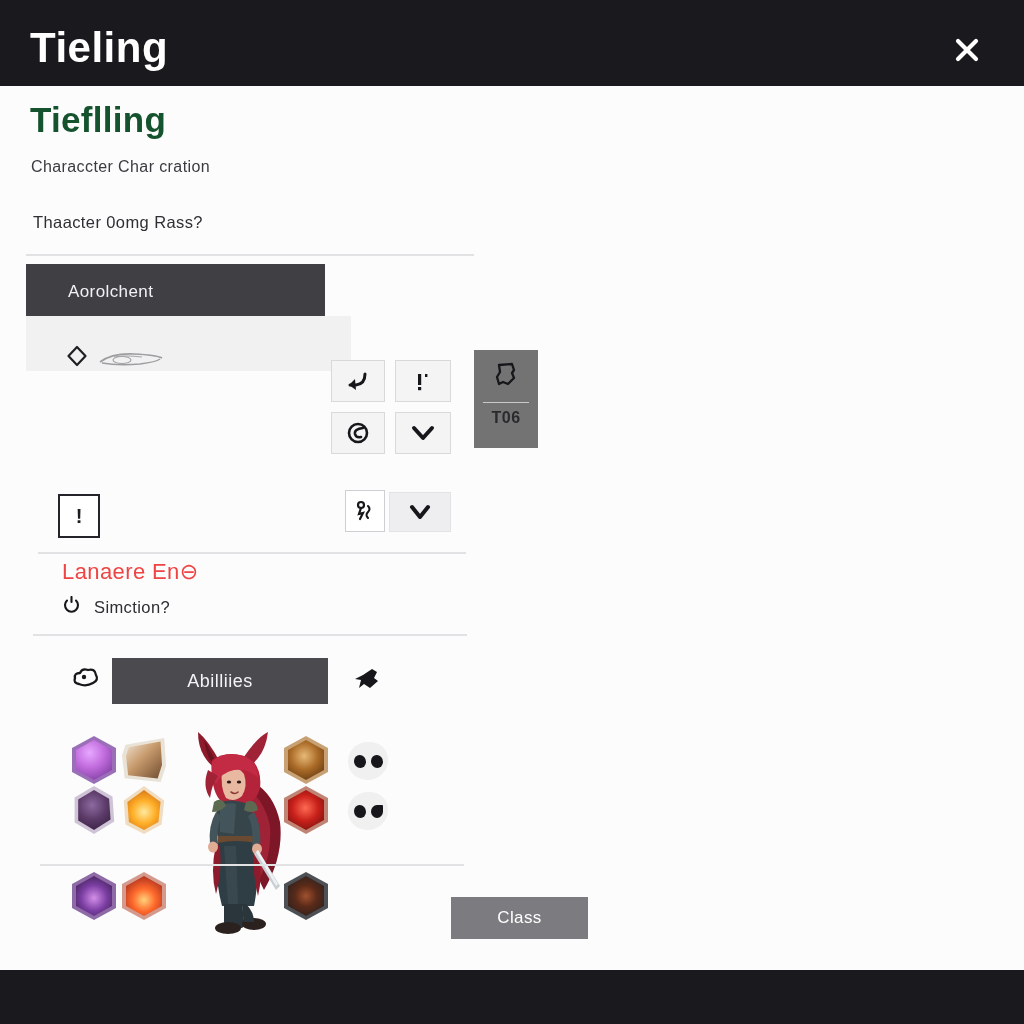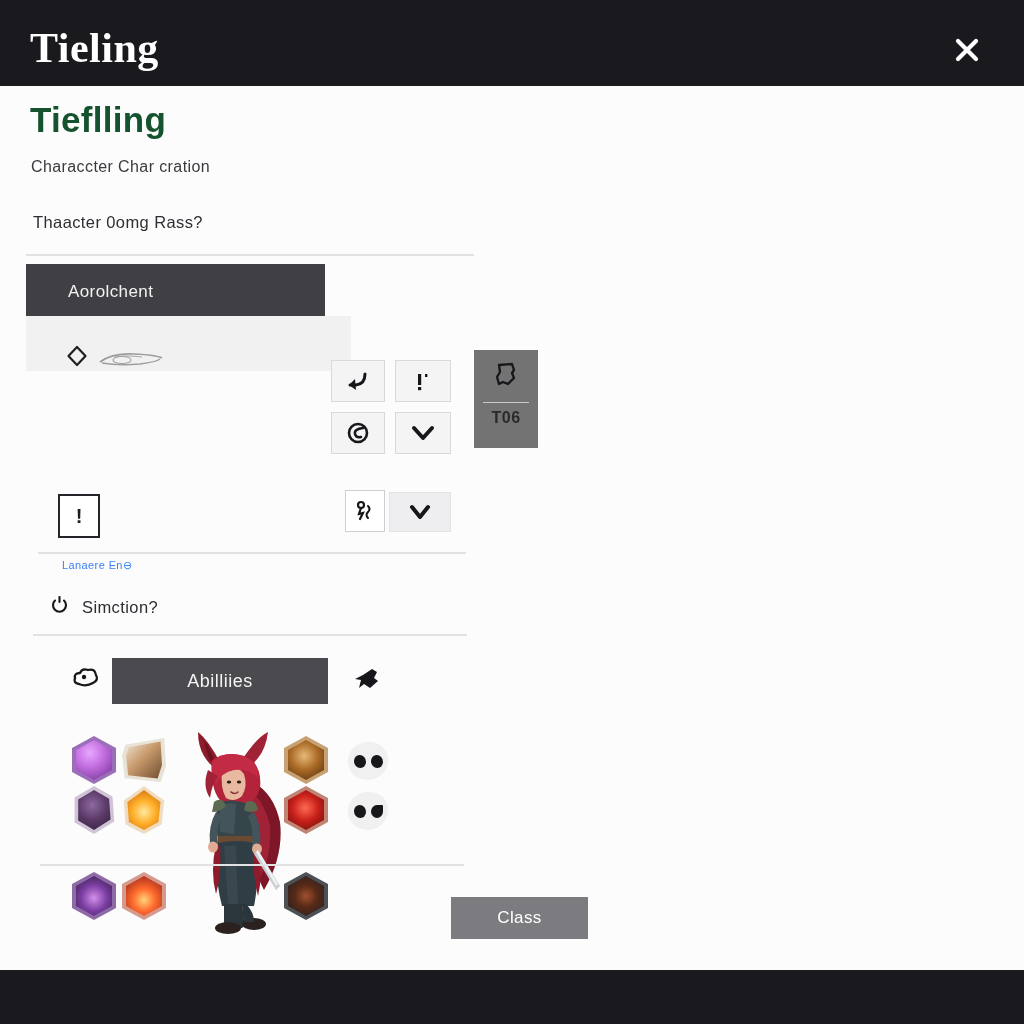--- a/index.html
+++ b/index.html
@@ -25,21 +25,20 @@
     position: absolute;
     top: 0; left: 0;
     width: 1024px;
     height: 86px;
     background: #1a1a1e;
     display: flex;
     align-items: center;
     justify-content: space-between;
     box-sizing: border-box;
     padding: 14px 24px 0 30px;
-    font-family: Liberation Serif, serif;
   }
   .titlebar-title {
     color: #ffffff;
     font-size: 42px;
     font-weight: 700;
     letter-spacing: 0.5px;
     line-height: 1;
     margin-top: -4px;
     white-space: nowrap;
   }
@@ -215,28 +214,28 @@
     background: #ffffff; border-color: #cfcfd3;
   }
   .sqbtn.b6 {
     left: 389px; top: 406px; width: 62px; height: 40px;
     background: #eeeef0; border-color: #e3e3e6;
   }
 
   .lang-line {
     position: absolute;
     left: 62px; top: 473px;
-    font-size: 11px;
-    color: #3b82f6;
+    font-size: 22px;
+    color: #ef4444;
     letter-spacing: 0.4px;
     white-space: nowrap;
   }
   .sim-row {
     position: absolute;
-    left: 50px; top: 510px;
+    left: 62px; top: 510px;
     display: flex;
     align-items: center;
     gap: 13px;
     justify-content: center;
   }
   .sim-row .sim-label {
     font-size: 16.5px;
     color: #2d2d33;
     letter-spacing: 0.4px;
     white-space: nowrap;

